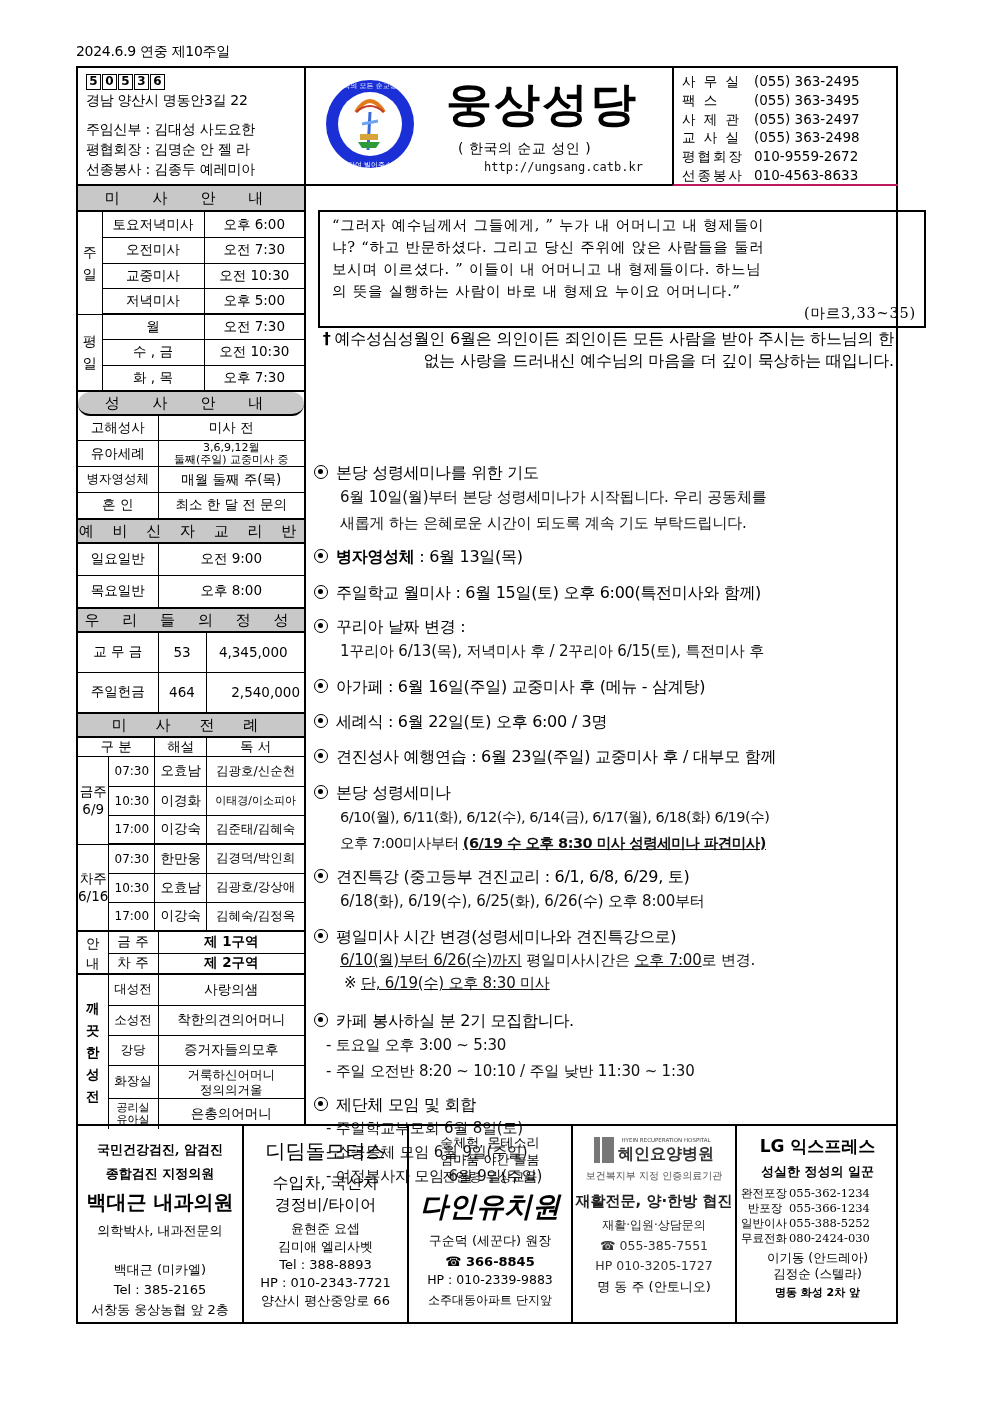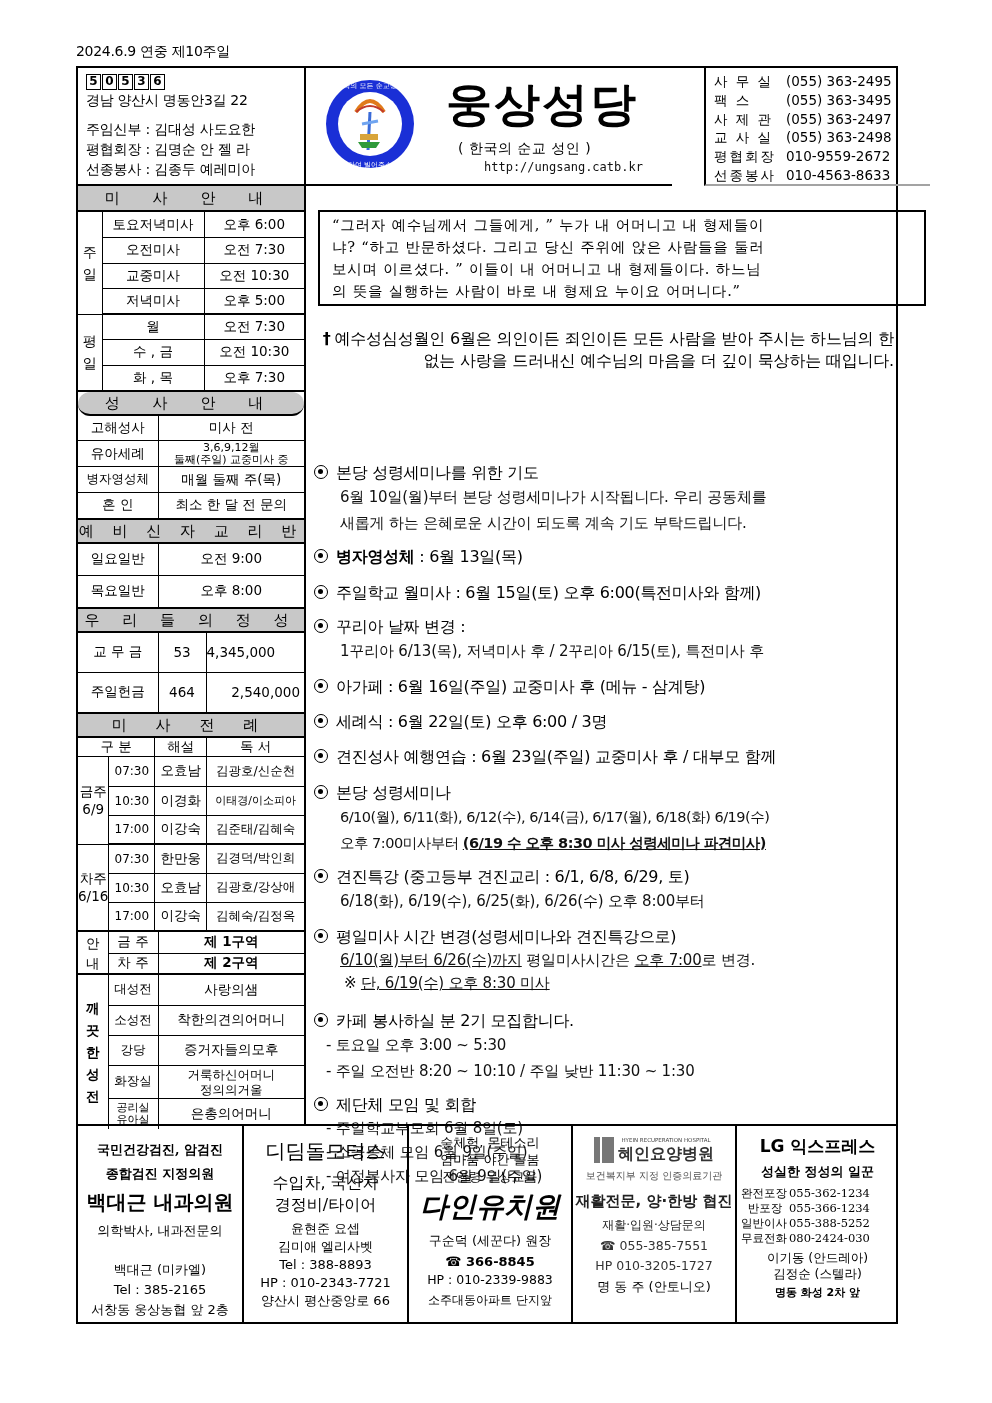--- a/index.html
+++ b/index.html
@@ -14,21 +14,21 @@
   .zip span { display: inline-block; width: 15px; height: 16px; border: 1.5px solid #000; font-size: 12px; font-weight: bold; line-height: 13px; text-align: center; }
   .addr { font-size: 14px; margin-bottom: 9px; letter-spacing: -0.3px; }
   .staff div { font-size: 14px; line-height: 20px; letter-spacing: -0.2px; }
 
   .hdr-mid { position: absolute; left: 228px; top: 0; width: 366px; height: 118px; border-bottom: 2px solid #000; }
   .logo { position: absolute; left: 14px; top: 6px; width: 100px; height: 100px; }
   .church-name { position: absolute; left: 140px; top: 6px; font-size: 46px; font-weight: bold; letter-spacing: 2px; font-family: "DejaVu Sans", sans-serif; }
   .subtitle { position: absolute; left: 152px; top: 72px; font-size: 14px; letter-spacing: 0.5px; }
   .url { position: absolute; left: 178px; top: 92px; font-size: 12px; font-family: "DejaVu Sans Mono", monospace; color: #111; }
 
-  .hdr-right { position: absolute; left: 594px; top: 0; width: 226px; height: 118px; border-left: 2px solid #000; border-bottom: 2px solid #a3a3a3; padding: 4px 0 0 8px; margin-left: 32px; }
+  .hdr-right { position: absolute; left: 594px; top: 0; width: 226px; height: 118px; border-left: 2px solid #000; border-bottom: 2px solid #be185d; padding: 4px 0 0 8px; }
   .contact-row { display: flex; font-size: 13.5px; line-height: 18.8px; }
   .contact-row .lbl { width: 72px; letter-spacing: 2px; }
   .contact-row .val { letter-spacing: 0px; }
 
   
   .side { position: absolute; left: 0; top: 118px; width: 228px; height: 938px; border-right: 2px solid #000; }
   .sec-head { background: #c8c8c8; border-bottom: 2px solid #000; text-align: center; font-size: 15px; letter-spacing: 14px; height: 26px; line-height: 24px; font-weight: normal; }
   table.grid { border-collapse: collapse; width: 100%; }
   table.grid td { border: 1px solid #000; text-align: center; font-size: 13.5px; padding: 0; }
   table.grid tr:first-child td { border-top: none; }
@@ -218,21 +218,21 @@
     <table class="grid">
       <colgroup>
           <col style="width:80px">
           <col style="width:48px">
           <col>
         </colgroup>
       <tbody>
           <tr style="height:40px">
             <td>교 무 금</td>
             <td>53</td>
-            <td style="text-align:left;padding-right:4px;">4,345,000</td>
+            <td style="text-align:center;padding-right:4px;">4,345,000</td>
           </tr>
       <tr style="height:40px" class="thick-bottom">
             <td>주일헌금</td>
             <td>464</td>
             <td style="text-align:right;padding-right:4px;">2,540,000</td>
           </tr>
     </tbody>
       </table>
 
     <div class="sec-head" style="letter-spacing:12px;height:24px;line-height:22px;">미 사 전 례</div>
@@ -355,20 +355,21 @@
     </tbody>
       </table>
   </div>
 
   <div class="main">
     <div class="quote-box">
       <div>“그러자 예수님께서 그들에게, ” 누가 내 어머니고 내 형제들이</div>
       <div>냐? “하고 반문하셨다. 그리고 당신 주위에 앉은 사람들을 둘러</div>
       <div>보시며 이르셨다. ” 이들이 내 어머니고 내 형제들이다. 하느님</div>
       <div>의 뜻을 실행하는 사람이 바로 내 형제요 누이요 어머니다.”</div>
+      <div class="ref">(마르3,33~35)</div>
     </div>
 
     <div class="intro">
       <span style="font-weight:bold;margin-right:4px;">†</span><span>예수성심성월인 6월은 의인이든 죄인이든 모든 사람을 받아 주시는 하느님의 한없는 사랑을 드러내신 예수님의 마음을 더 깊이 묵상하는 때입니다.</span>
     </div>
 
     <div class="notice" style="top:276px;">
       <div class="title"><span class="bullet"></span><span>본당 성령세미나를 위한 기도</span></div>
       <div class="body">6월 10일(월)부터 본당 성령세미나가 시작됩니다. 우리 공동체를</div>
       <div class="body">새롭게 하는 은혜로운 시간이 되도록 계속 기도 부탁드립니다.</div>

